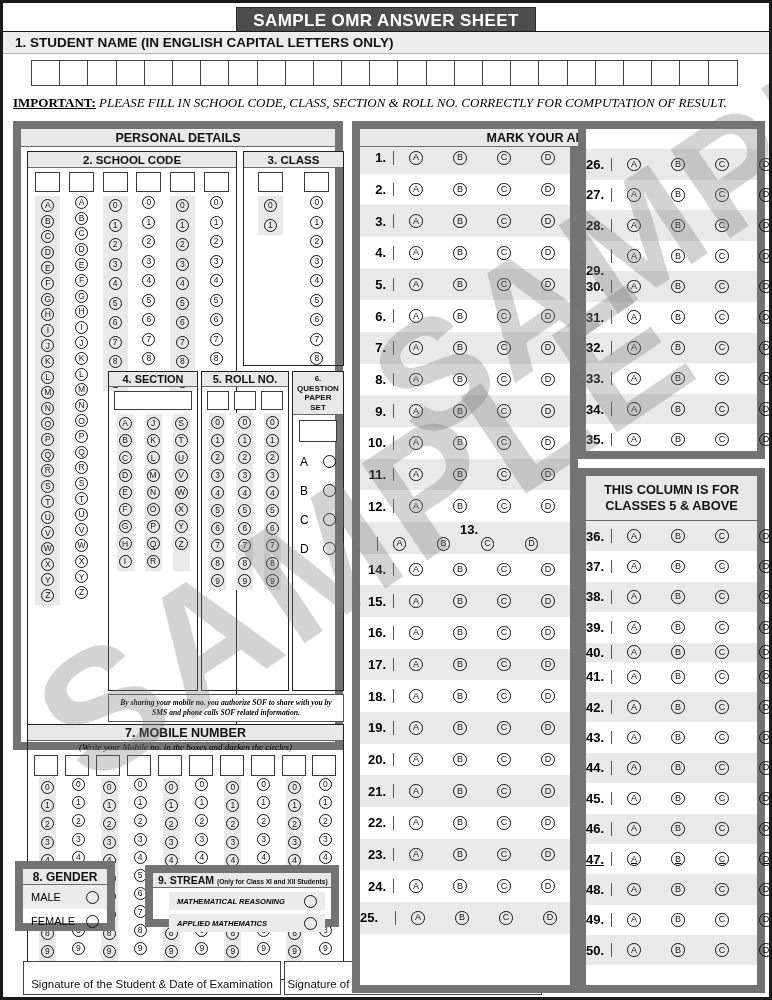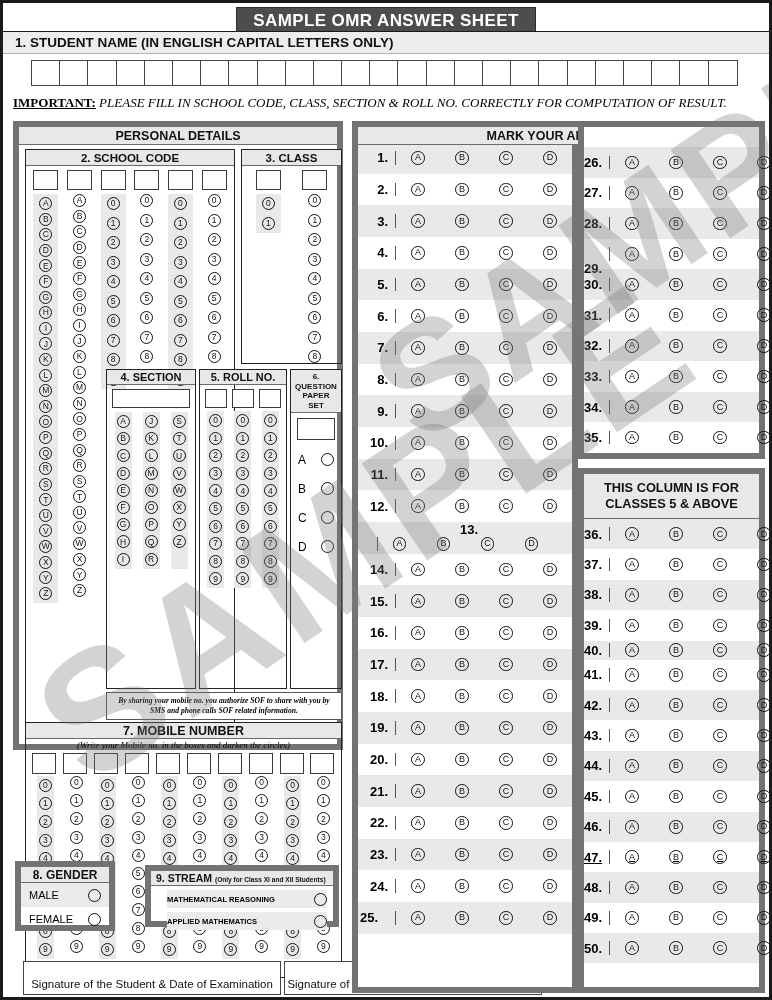--- a/index.html
+++ b/index.html
@@ -60,21 +60,21 @@
   .name-boxes .nb:last-child { border-right:none; }
 
   .important {
     position:absolute; left:10px; top:92px; width:756px;
     font-family:"Liberation Serif", serif;
     font-size:13px; font-style:italic;
   }
   .important b { font-style:normal; font-weight:bold; text-decoration:underline; }
 
   
-  .panel { position:absolute; border:6px solid #737373; background:#fff; }
+  .panel { position:absolute; border:8px solid #737373; background:#fff; }
   .panel-hd {
     background:#e8e8e8; border-bottom:1px solid #6a6a6a;
     text-align:center; font-weight:bold; color:#111;
   }
 
   
   .bub {
     width:13px; height:13px; border:1.3px solid #111; border-radius:50%;
     display:flex; align-items:center; justify-content:center;
     font-size:8.5px; font-family:"Liberation Sans", sans-serif;
@@ -121,21 +121,21 @@
 
   
   #gender { left:12px; top:858px; width:100px; height:70px; }
   #gd-hd { height:16px; line-height:16px; font-size:12px; }
   .gd-row { display:flex; align-items:center; justify-content:space-between; height:24px; padding:0 8px; font-size:11px; }
   .gd-row.alt { background:#ebebeb; }
 
   #stream { left:142px; top:862px; width:194px; height:62px; }
   #st-hd { height:15px; line-height:15px; font-size:10.5px; text-align:left; padding-left:5px; }
   #st-hd small { font-size:6.6px; font-weight:bold; }
-  .st-row { display:flex; align-items:center; margin:4px 6px 0 16px; background:#ebebeb; height:18px; padding:0 0; justify-content:space-between; }
+  .st-row { display:flex; align-items:center; margin:4px 6px 0 16px; background:#ebebeb; height:18px; padding:0 8px; justify-content:space-between;font-style:italic; }
   .st-row span { font-size:7.6px; font-weight:bold; }
 
   
   .sig {
     position:absolute; border:1.4px solid #444; background:#fff;
     display:flex; align-items:flex-end; justify-content:center;
     font-size:11.5px; padding-bottom:4px; color:#111;
   }
   #sig1 { left:20px; top:958px; width:258px; height:34px; }
   #sig2 { left:281px; top:958px; width:258px; height:34px; }

